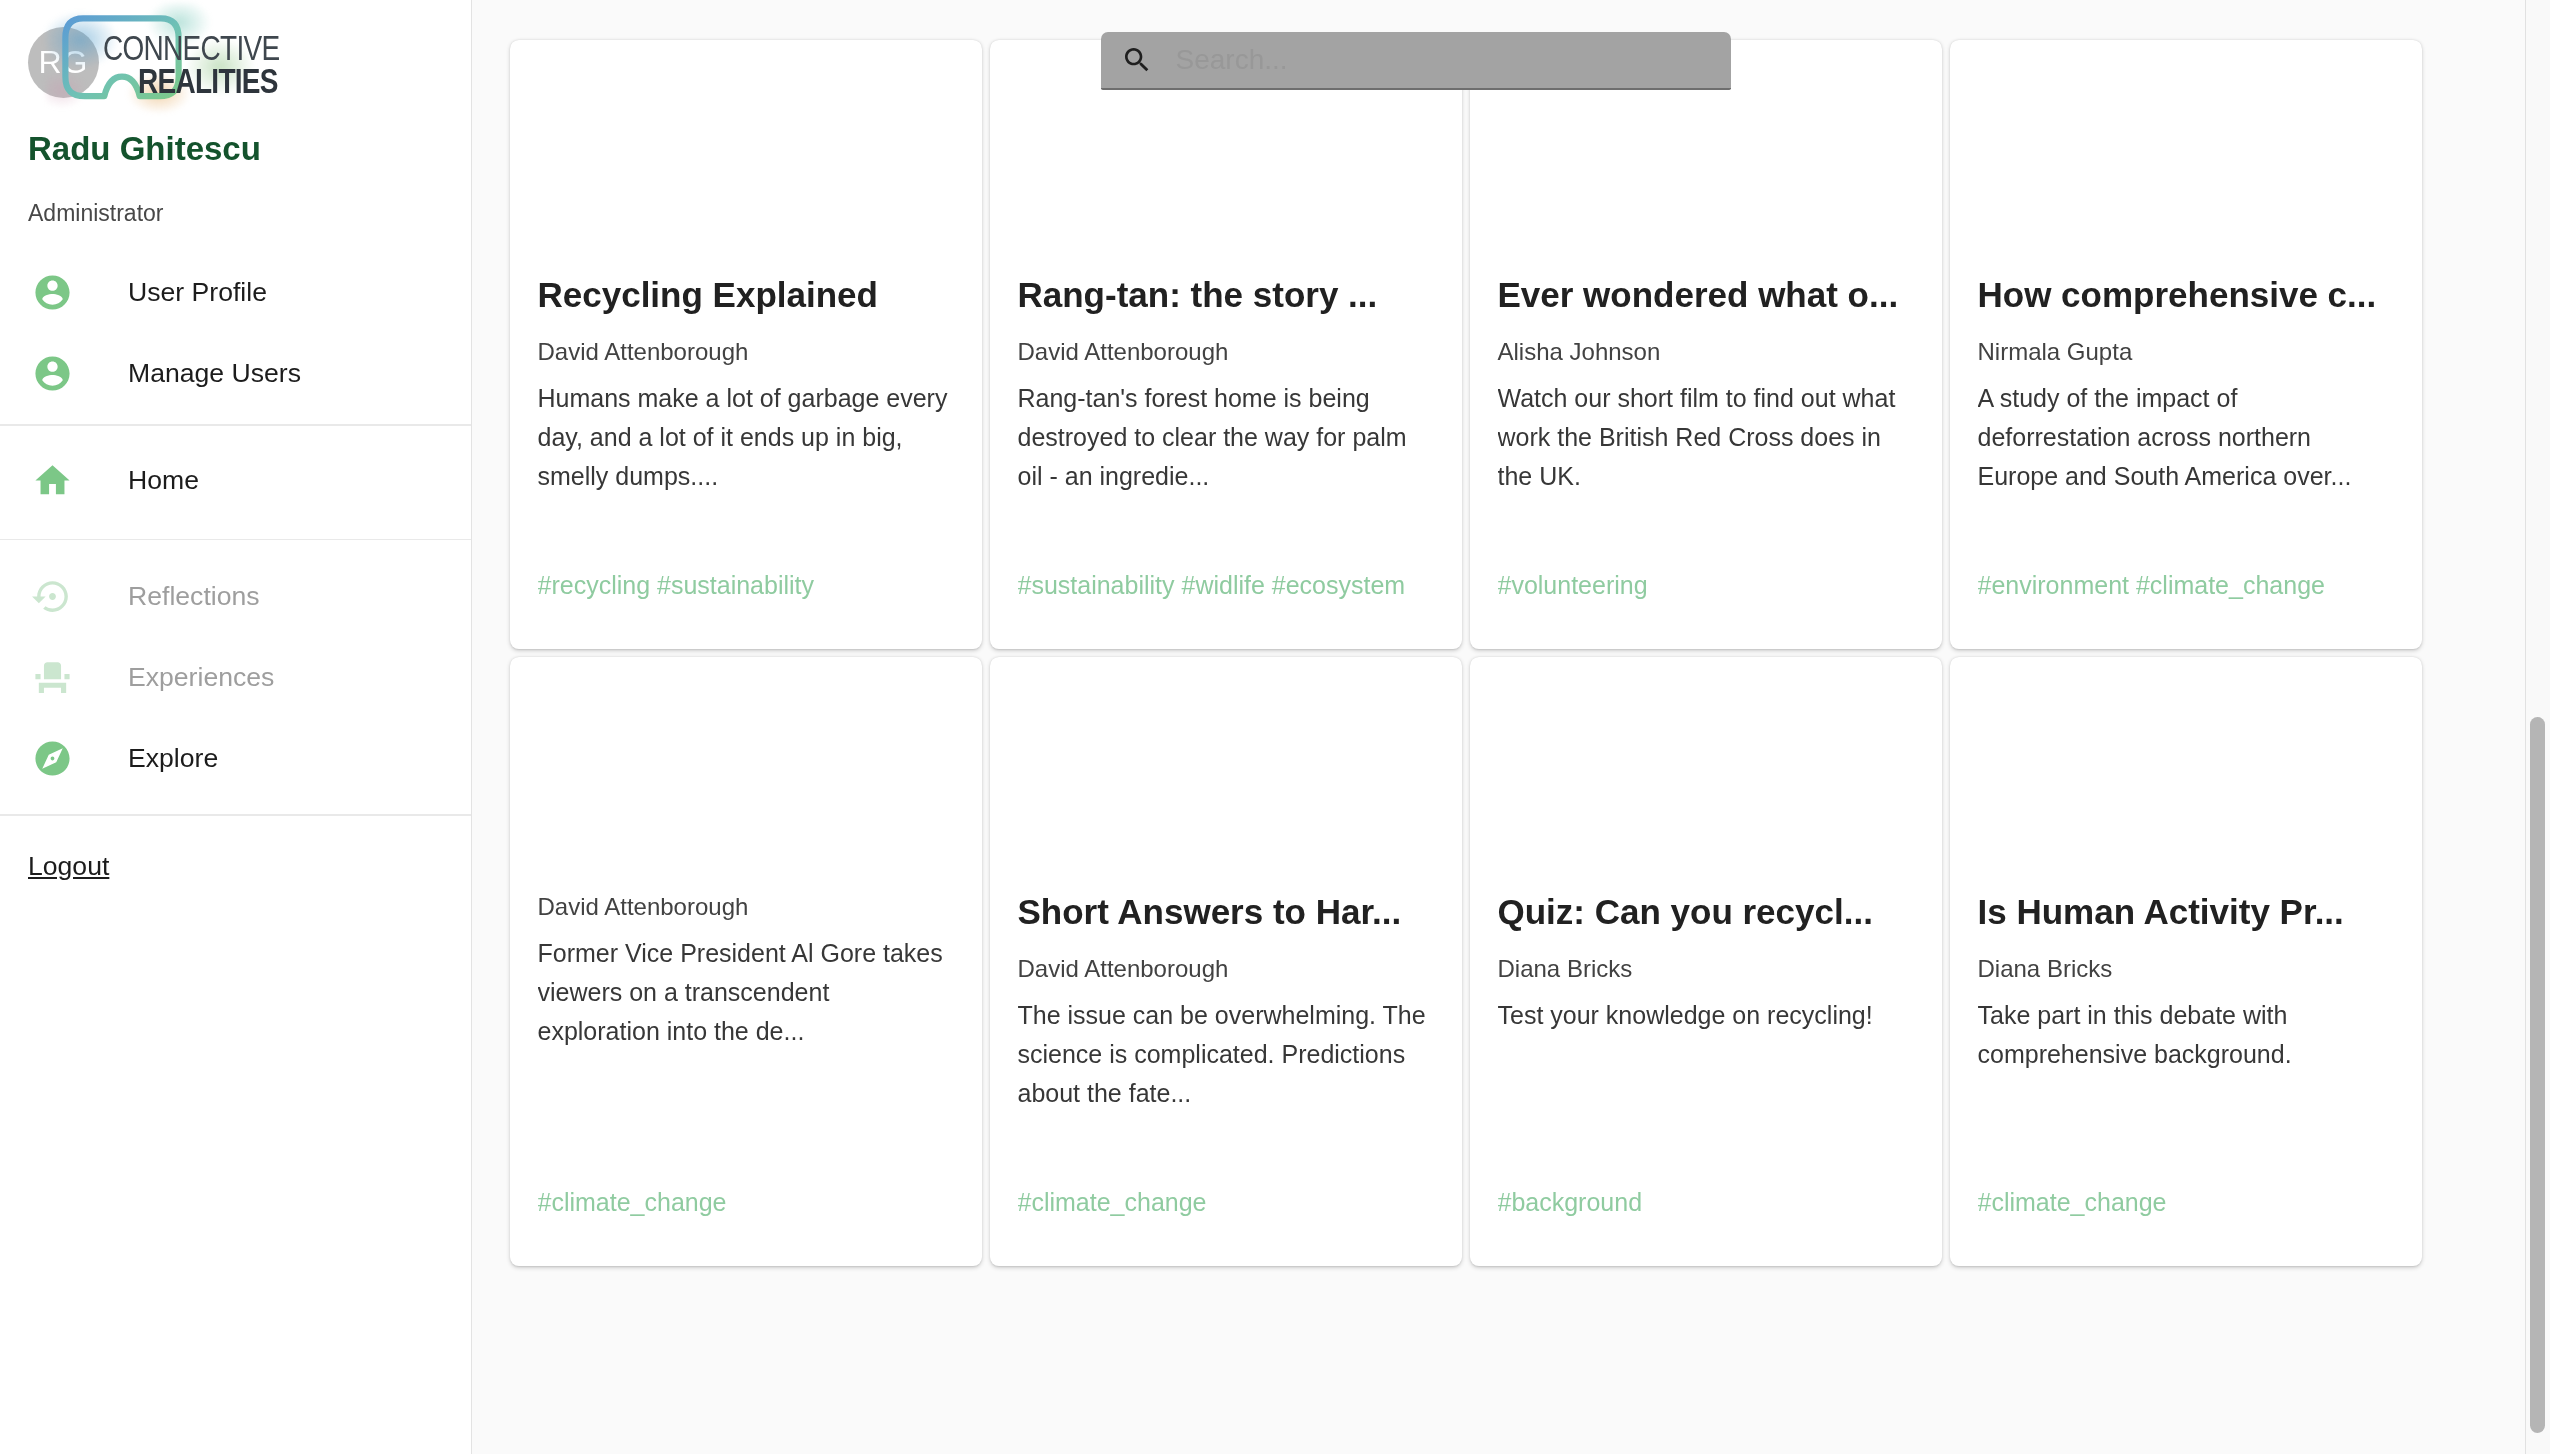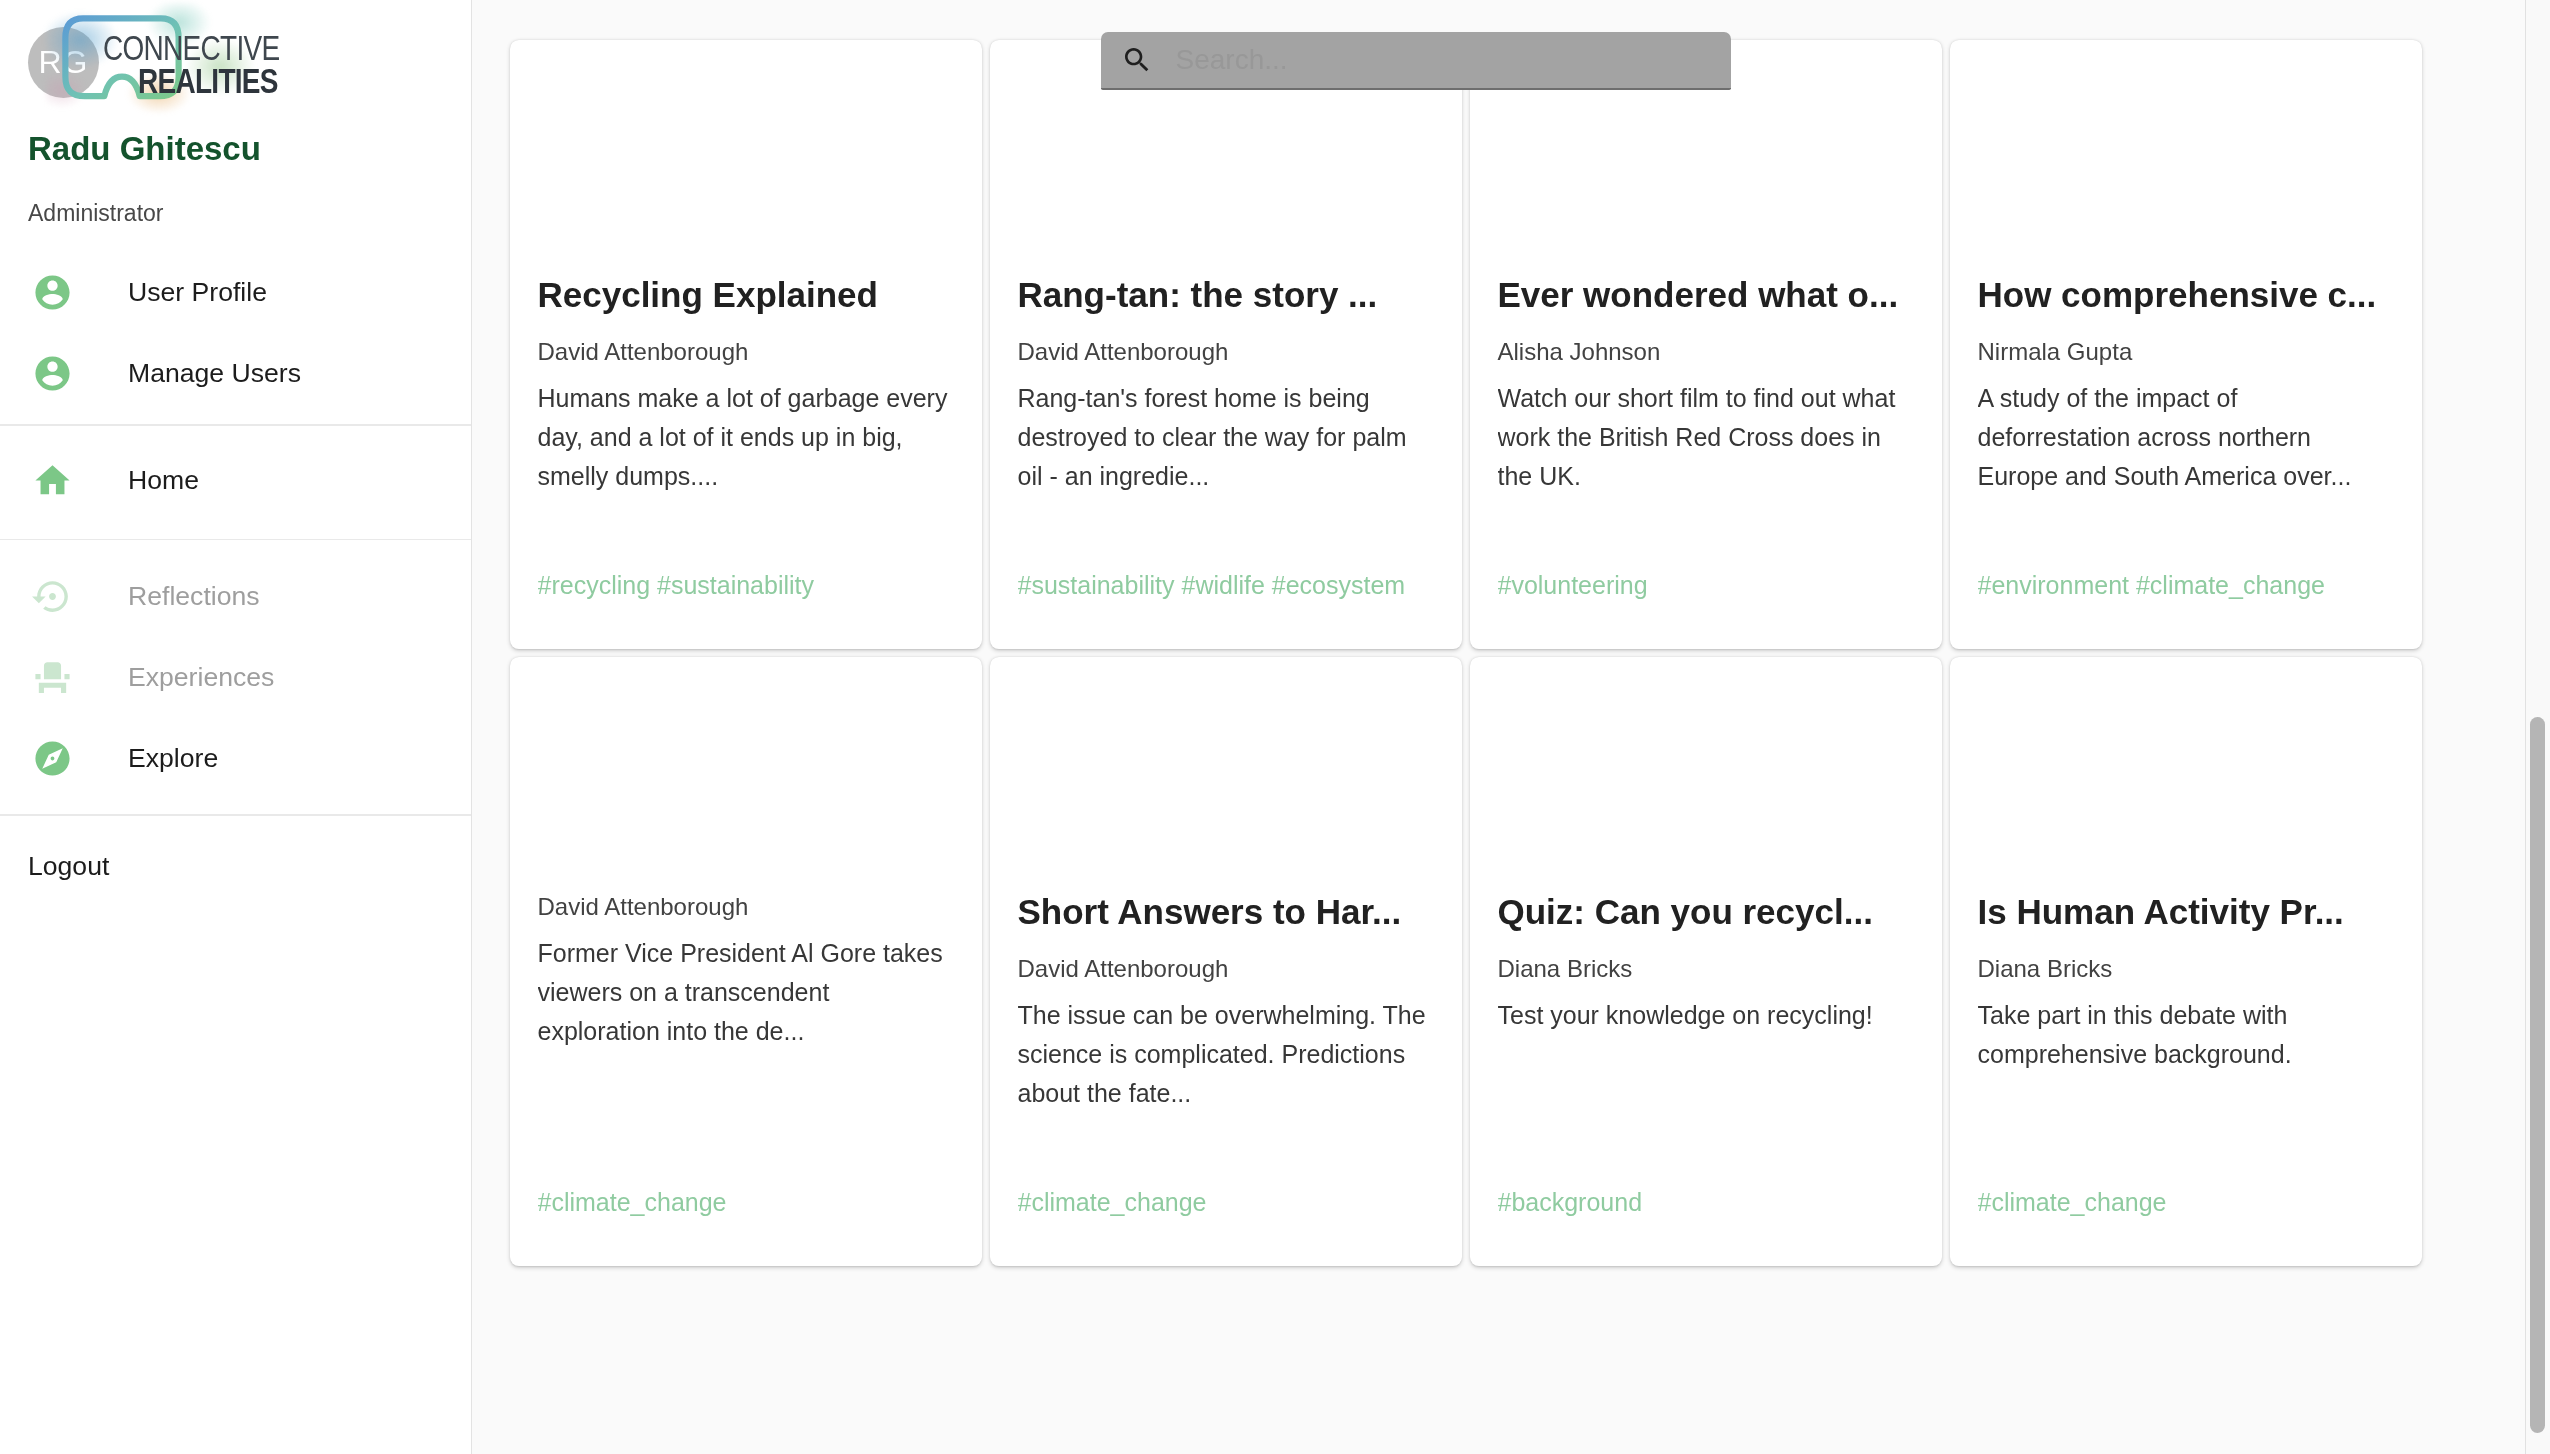--- a/index.html
+++ b/index.html
@@ -52,21 +52,21 @@
   .nav-item{height:81px;display:flex;align-items:center;padding-left:32px;cursor:pointer;}
   .nav-item svg{width:41px;height:41px;flex:0 0 auto;}
   .nav-item .lbl{margin-left:55px;font-size:26.6px;color:#1c1c1c;}
   .nav-item.disabled .lbl{color:#9e9e9e;}
   .nav-ic{fill:var(--icon-green);}
   .disabled .nav-ic{fill:var(--icon-green-disabled);}
   .divider{height:1.8px;background:#e9e9e9;}
   .d1{margin:10.6px 0 14px;}
   .d2{margin:17.7px 0 16px;}
   .d3{margin:15px 0 0;}
-  .logout{margin:25px 0 0 28px;font-size:26.6px;color:#1c1c1c;line-height:50px;cursor:pointer;width:fit-content;}
+  .logout{margin:25px 0 0 28px;font-size:26.6px;color:#1c1c1c;line-height:50px;cursor:pointer;width:fit-content;text-decoration:underline;}
 
   
   main{flex:1;background:var(--content-bg);padding:40px 0 0 38px;overflow:hidden;}
   .grid{display:flex;flex-wrap:wrap;column-gap:42px;row-gap:61px;width:2019px;gap:8px;}
   .card{width:472px;height:609px;background:#fff;border-radius:8.9px;padding:0 27.5px;position:relative;
         box-shadow:0 1.8px 4.4px rgba(0,0,0,0.16), 0 0.9px 1.8px rgba(0,0,0,0.10);}
   .media{height:213px;}
   .title{margin:21px 0 0;font-size:35px;line-height:41px;font-weight:700;color:#212121;
          white-space:nowrap;overflow:hidden;}
   .author{margin-top:23px;font-size:24px;color:#424242;line-height:28px;}

